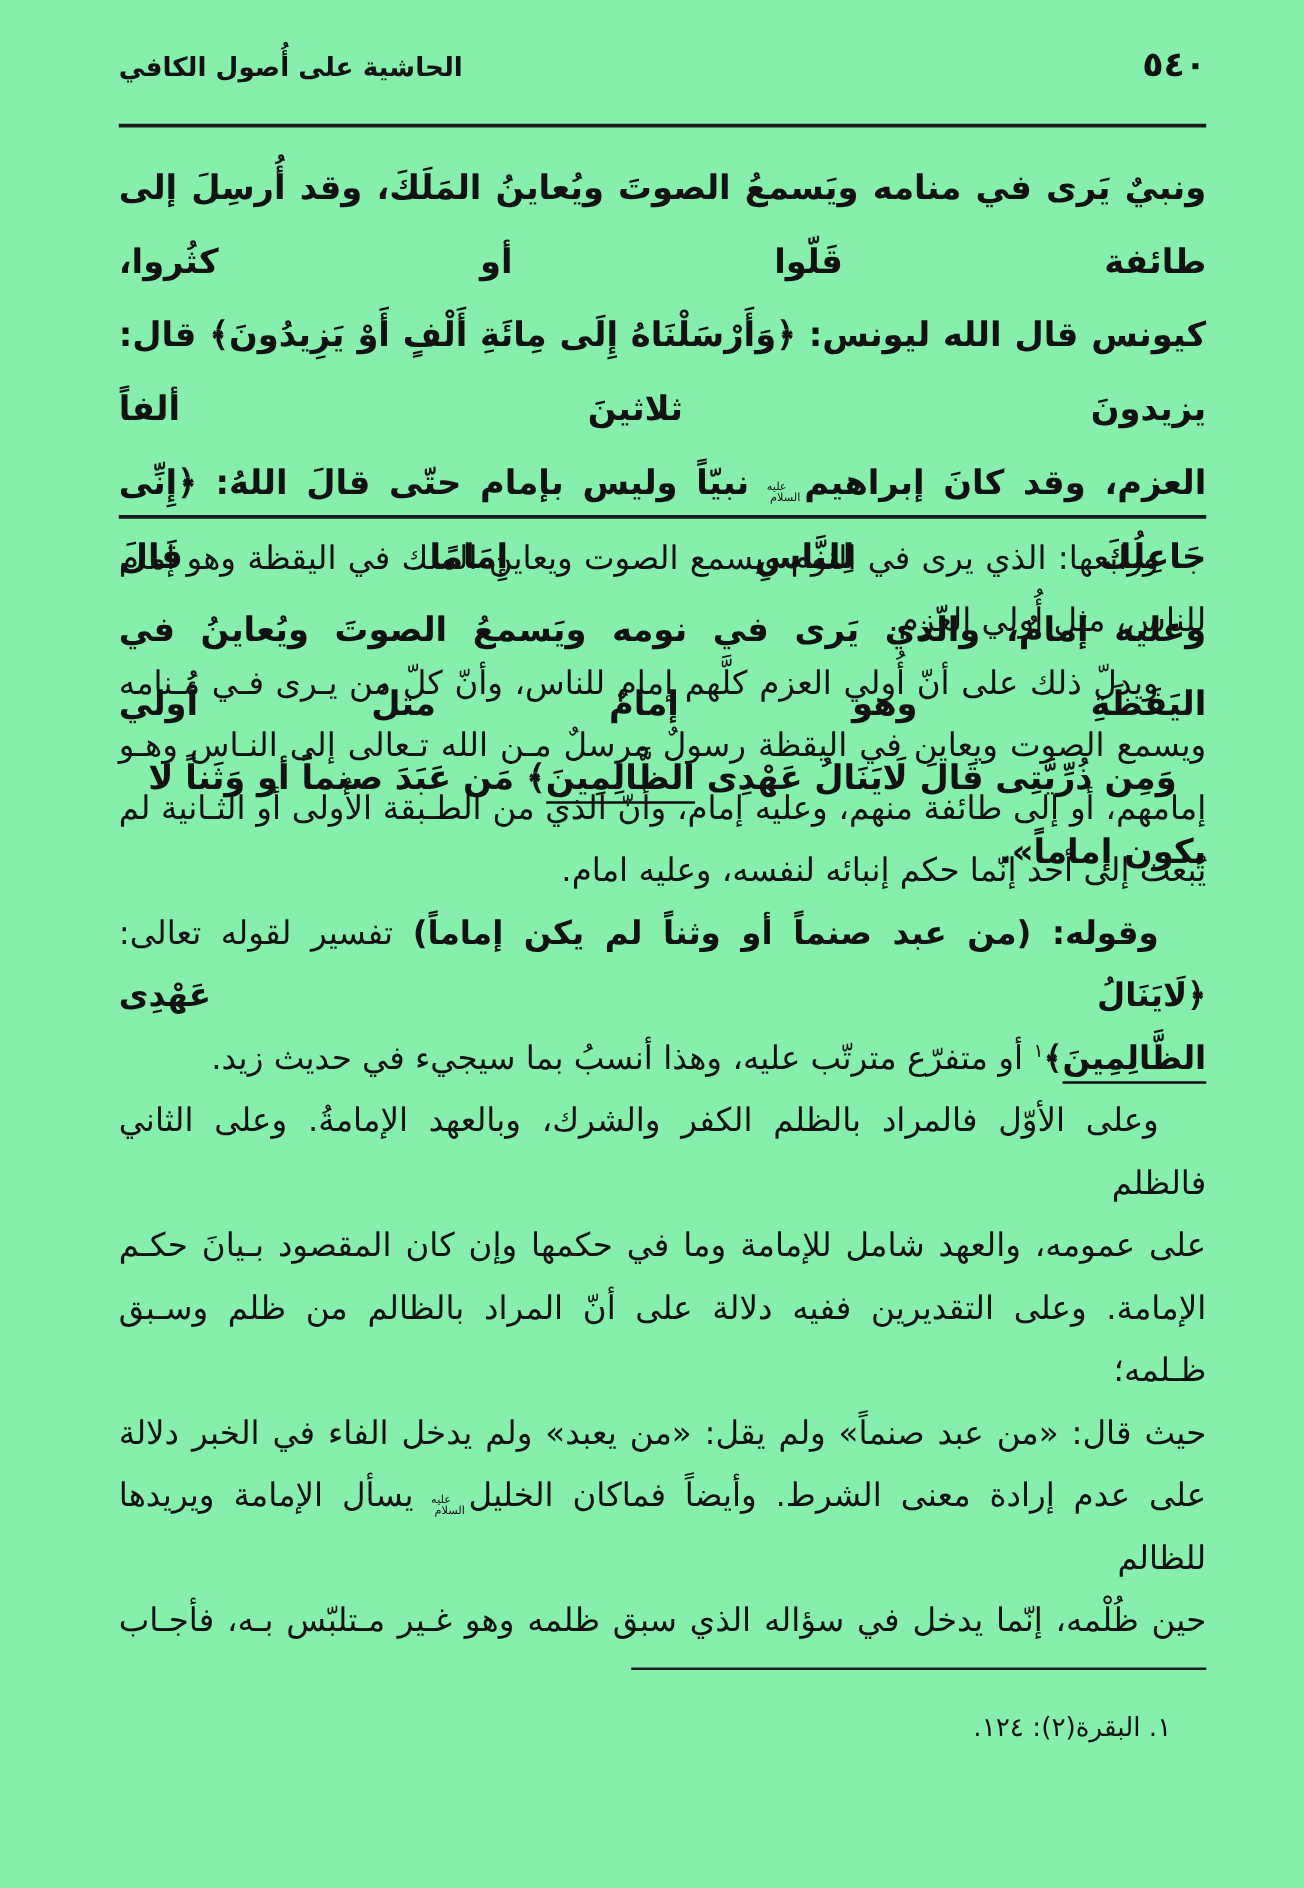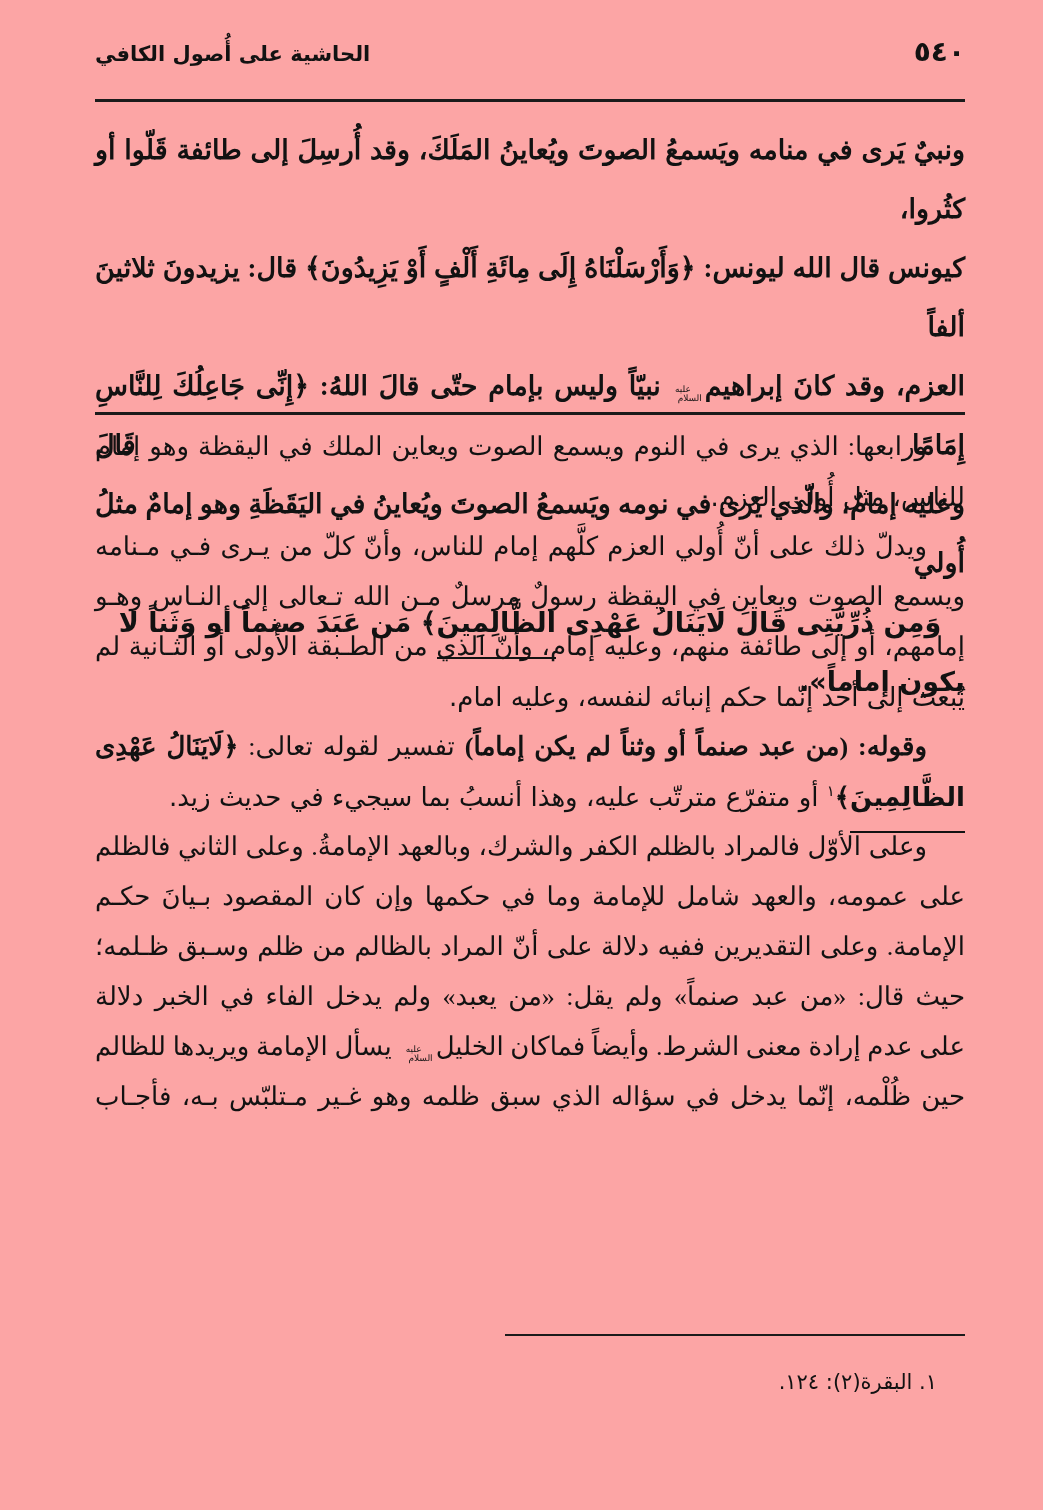--- a/index.html
+++ b/index.html
@@ -1,20 +1,20 @@
 <!DOCTYPE html>
 <html lang="ar"><head>
 <meta charset="utf-8">
 <style>
   html,body{margin:0;padding:0;background:#e8e6e0;}
   .page{
     position:relative;
     width:1043px;height:1510px;
     margin:0 auto;
-    background:#fca5a5;
+    background:#86efac;
     font-family:"DejaVu Sans", sans-serif;
     color:#121212;
     overflow:hidden;
   }
   
   .header{
     position:absolute;top:38px;left:95px;right:78px;
     display:flex;justify-content:space-between;align-items:flex-end;
     direction:ltr;
   }
@@ -44,26 +44,26 @@
     border-top:3px solid #1b1b1b;height:0;
   }
   
   .commentary{
     position:absolute;top:422px;left:95px;right:78px;
     direction:rtl;
     font-size:26px;font-weight:normal;
   }
   .cline{line-height:50px;}
   
-  .j{text-align:justify;text-align-last:justify;font-family:Liberation Serif, serif;}
+  .j{text-align:justify;text-align-last:justify;}
   .e{text-align:center;text-align-last:right;}
   .indent{text-indent:38px;}
   .b{font-weight:bold;}
   .q{font-weight:bold;}
-  .ul{border-bottom:2.5px solid currentColor;padding-bottom:19px;}
+  .ul{border-bottom:2.5px solid currentColor;padding-bottom:3px;}
   .sup{
     font-size:15px;vertical-align:super;line-height:0;
     font-weight:normal;
   }
   .honorific{
     display:inline-block;
     width:38px;
     font-size:9px;font-weight:normal;
     line-height:1.05;
     text-align:center;

